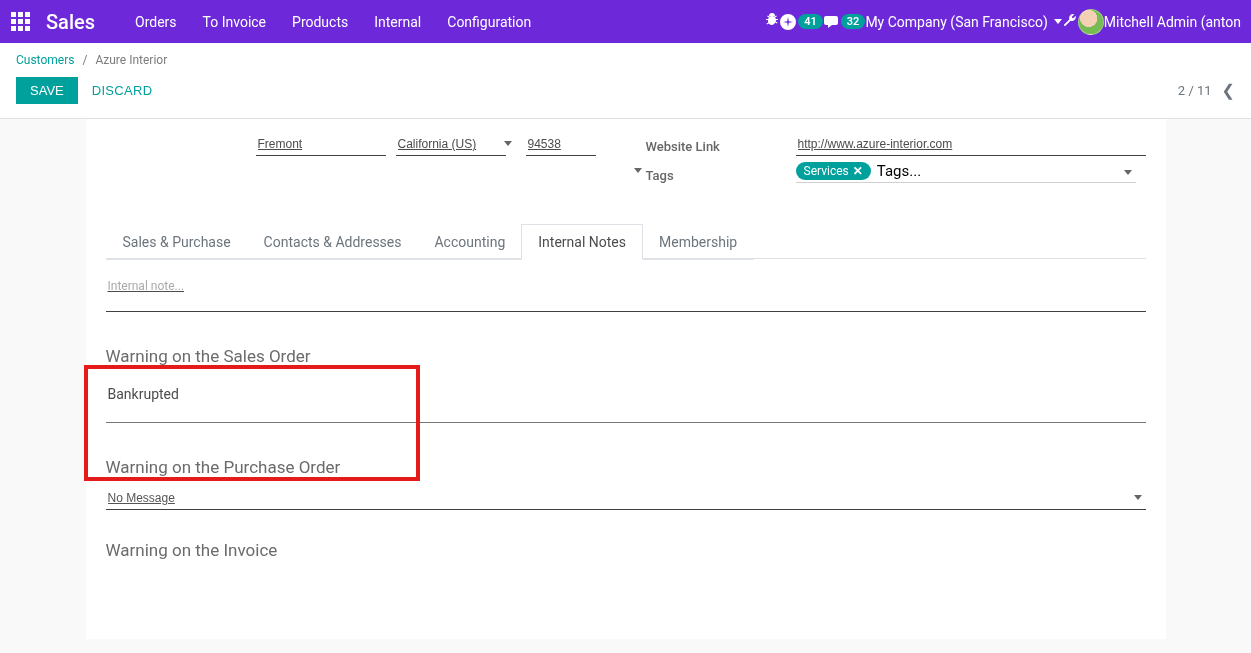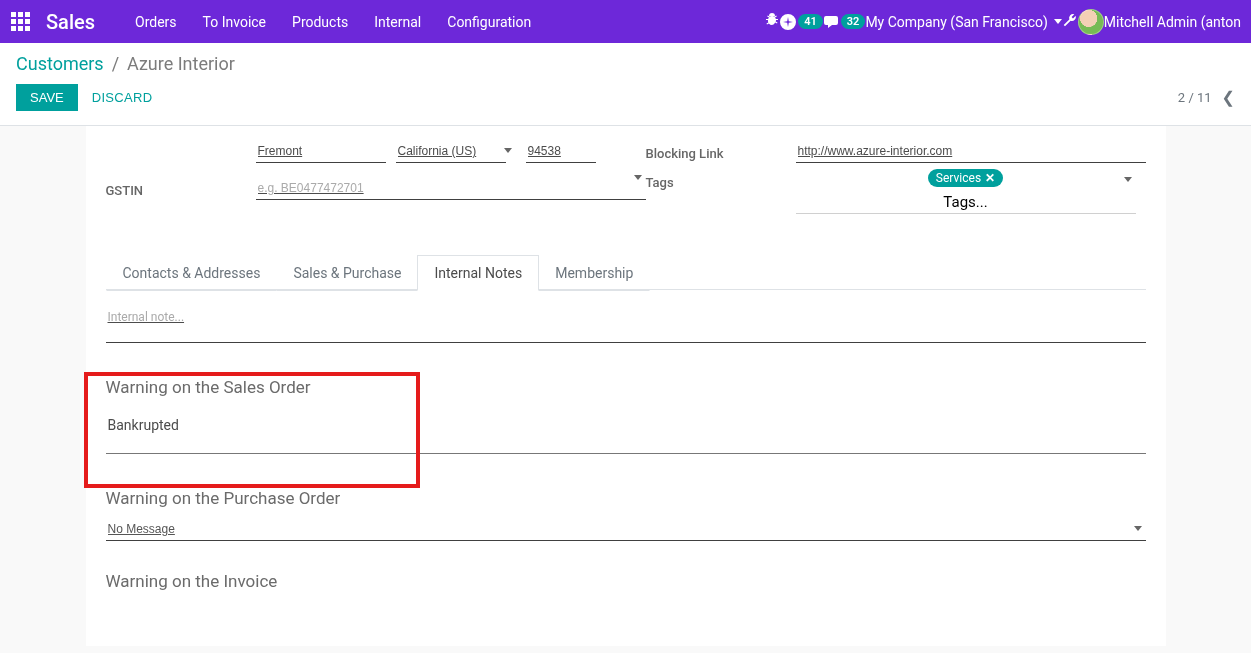--- a/index.html
+++ b/index.html
@@ -13,21 +13,21 @@
   .topmenu a { color:#fff; text-decoration:none; cursor:pointer; }
   .topbar-right { margin-left:auto; display:flex; align-items:center; padding-right:10px; font-size:14px;}
   .bug-icon, .wrench-icon { width:16px; height:16px; fill:#fff; }
   .badge-icon { position:relative; display:flex; align-items:center; cursor:pointer; }
   .count-badge { background:#00a09d; color:#fff; border-radius:9px; font-size:11px; padding:1px 6px; margin-left:2px; font-weight:600; }
   .company-sel { display:flex; align-items:center; gap:6px; cursor:pointer; }
   .caret-down { width:0; height:0; border-left:4px solid transparent; border-right:4px solid transparent; border-top:5px solid #fff; }
   .avatar { width:26px; height:26px; border-radius:50%; background:#c9a; background:radial-gradient(circle at 40% 35%, #f4d0b5 0 40%, #7b5 41% 100%); border:1px solid rgba(255,255,255,.3);}
   
   .subheader { background:#fff; padding:10px 16px 14px 16px; border-bottom:1px solid #dee2e6; }
-  .breadcrumb { font-size:18px; color:#7c7c7c; display:flex; gap:8px; align-items:center; }
+  .breadcrumb { font-size:12px; color:#7c7c7c; display:flex; gap:8px; align-items:center; }
   .breadcrumb .root { color:#00a09d; cursor:pointer; }
   .subheader-row2 { display:flex; align-items:center; margin-top:10px; }
   .btn-save { background:#00a09d; color:#fff; border:none; padding:6px 14px; font-size:13px; font-weight:500; cursor:pointer; }
   .btn-discard { background:none; border:none; color:#00a09d; font-size:13px; font-weight:500; padding:6px 14px; cursor:pointer; letter-spacing:.3px; }
   .pager { margin-left:auto; display:flex; align-items:center; color:#6c757d; font-size:13px; gap:10px;}
   .pager-arrow { font-size:16px; color:#6c757d; cursor:pointer; user-select:none; }
 
   .formwrap { padding:0 0 40px 0; }
   .formsheet { background:#fff; margin:0 auto; width:1080px; min-height:520px; position:relative; }
 
@@ -45,21 +45,21 @@
 
   .addr-row { display:flex; gap:10px; margin-left:0; }
   .addr-row .inputish { }
   .city-f { width:130px; }
   .state-f { width:110px; }
   .zip-f { width:70px; }
   .country-f { width:330px; }
 
   .tag-chip { background:#00a09d; color:#fff; font-size:12px; padding:2px 8px; border-radius:10px; display:inline-flex; align-items:center; gap:4px; }
   .tag-x { font-weight:bold; cursor:pointer; }
-  .tags-field { display:flex; align-items:center; gap:6px; border-bottom:1px solid #d0d0d0; width:340px; padding-bottom:2px; position:relative;flex-direction:column;}
+  .tags-field { display:flex; gap:6px; border-bottom:1px solid #d0d0d0; width:340px; padding-bottom:2px; position:relative;}
   .tags-placeholder { color:#000000; font-size:15px; flex:1; }
 
   .tabs { display:flex; margin-top:34px; }
   .tab { border:1px solid #dee2e6; border-bottom:none; padding:9px 16px; font-size:14px; color:#6c757d; background:#fff; cursor:pointer; position:relative; top:1px; margin-right:-1px;}
   .tab.active { color:#4c4c4c; border-bottom:1px solid #fff; z-index:2; }
   .tab:not(.active){ border-color:transparent; border-bottom:1px solid #dee2e6; background:transparent;}
   .tabline { border-bottom:1px solid #dee2e6; margin-top:-1px; }
 
   .tabbody { padding:16px 0 0 0; }
   .note-area { width:100%; resize:none; min-height:26px; font-family:inherit;}
@@ -165,47 +165,44 @@
                   <input class="inputish zip-f" value="94538" style="">
                 </div>
               </div>
               <div class="addr-row" style="margin-top:4px;">
                 <div class="select-wrap" style="flex:1;">
                   <span class="select-caret"></span>
                 </div>
               </div>
             </div>
           </div>
-          <div class="field-line" style="margin-top:10px;">
-            <div class="label-cell">GSTIN</div>
-            <input class="inputish" style="flex: 1 1 0%;" placeholder="e.g. BE0477472701">
-          </div>
         </div>
         <div class="rightcol">
           <div class="field-line">
-            <div class="label-cell">Blocking Link</div>
+            <div class="label-cell">Website Link</div>
             <input class="inputish" style="flex: 1 1 0%;" value="http://www.azure-interior.com">
           </div>
           <div class="field-line">
             <div class="label-cell">Tags</div>
             <div class="tags-field">
               <span class="tag-chip">
                 <span>Services</span>
                 <span class="tag-x">✕</span>
               </span>
               <span class="tags-placeholder">Tags...</span>
               <span class="select-caret"></span>
             </div>
           </div>
         </div>
       </div>
 
       <div class="tabs">
+        <div class="tab">Sales &amp; Purchase</div>
         <div class="tab">Contacts &amp; Addresses</div>
-        <div class="tab">Sales &amp; Purchase</div>
+        <div class="tab">Accounting</div>
         <div class="tab active">Internal Notes</div>
         <div class="tab">Membership</div>
       </div>
       <div class="tabline"></div>
 
       <div class="tabbody">
         <textarea class="inputish note-area" placeholder="Internal note..." style=""></textarea>
 
         <div style="position:relative;">
           <div class="section-title">Warning on the Sales Order</div>

